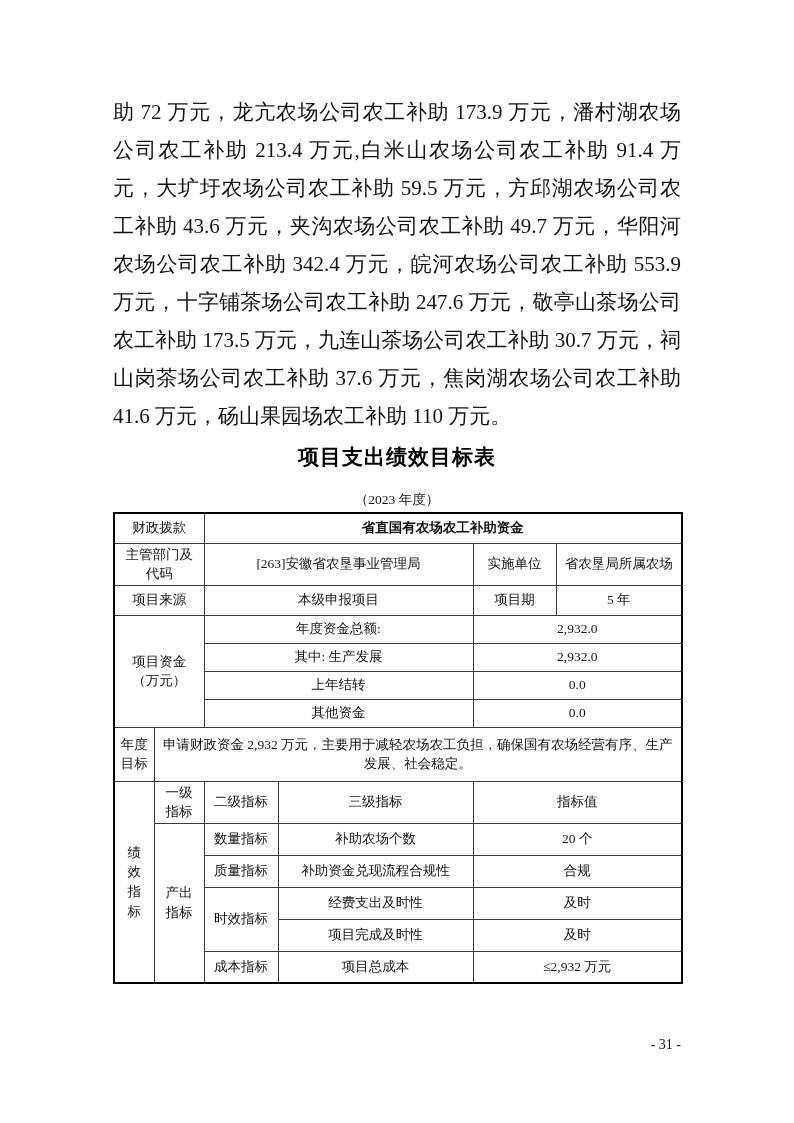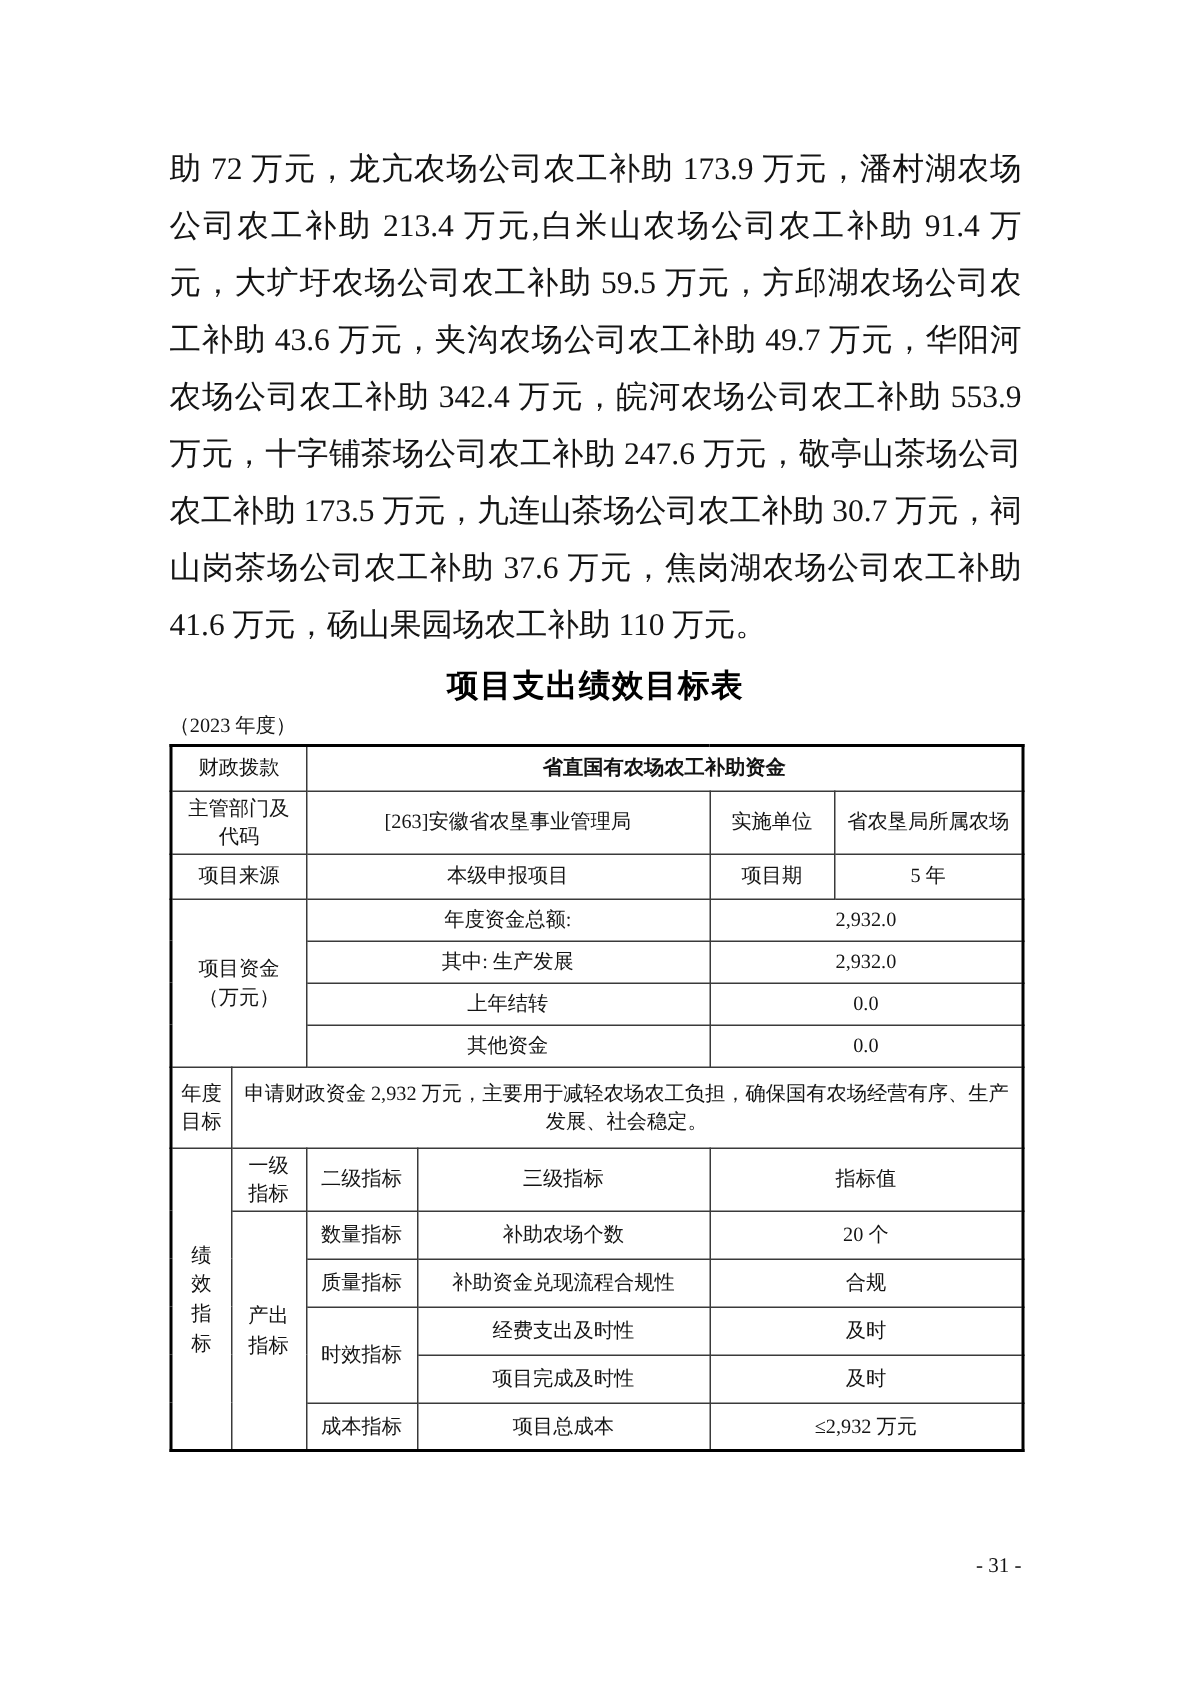--- a/index.html
+++ b/index.html
@@ -6,23 +6,23 @@
   body{
     width:794px;height:1123px;background:#ffffff;position:relative;
     font-family:"Liberation Serif","DejaVu Serif",serif;color:#141414;
     overflow:hidden;
   }
   .content{position:absolute;left:113px;top:93px;width:568px;}
   .para{font-size:21px;line-height:38px;text-align:justify;margin:0;}
   .para-heading{font-size:21px;line-height:38px;text-indent:42px;margin:0;}
   .tbl-title{
     font-family:"Liberation Sans","DejaVu Sans",sans-serif;font-weight:bold;
-    font-size:21px;text-align:center;margin:8px 0 4px 0;letter-spacing:1px;color:#000;
+    font-size:21px;text-align:center;margin:8px 0 20px 0;letter-spacing:1px;color:#000;
   }
-  .tbl-sub{font-size:13.5px;margin:0 0 3px 0;}
+  .tbl-sub{font-size:13.5px;text-align:center;margin:0 0 3px 0;}
   table.perf{
     border-collapse:collapse;table-layout:fixed;width:568px;
     border:2px solid #000;
   }
   table.perf td{
     border:1px solid #3a3a3a;font-size:13.5px;padding:1px 4px;
     text-align:center;vertical-align:middle;line-height:1.45;
   }
   .pre{white-space:pre-line;}
   .bold{font-weight:bold;}

